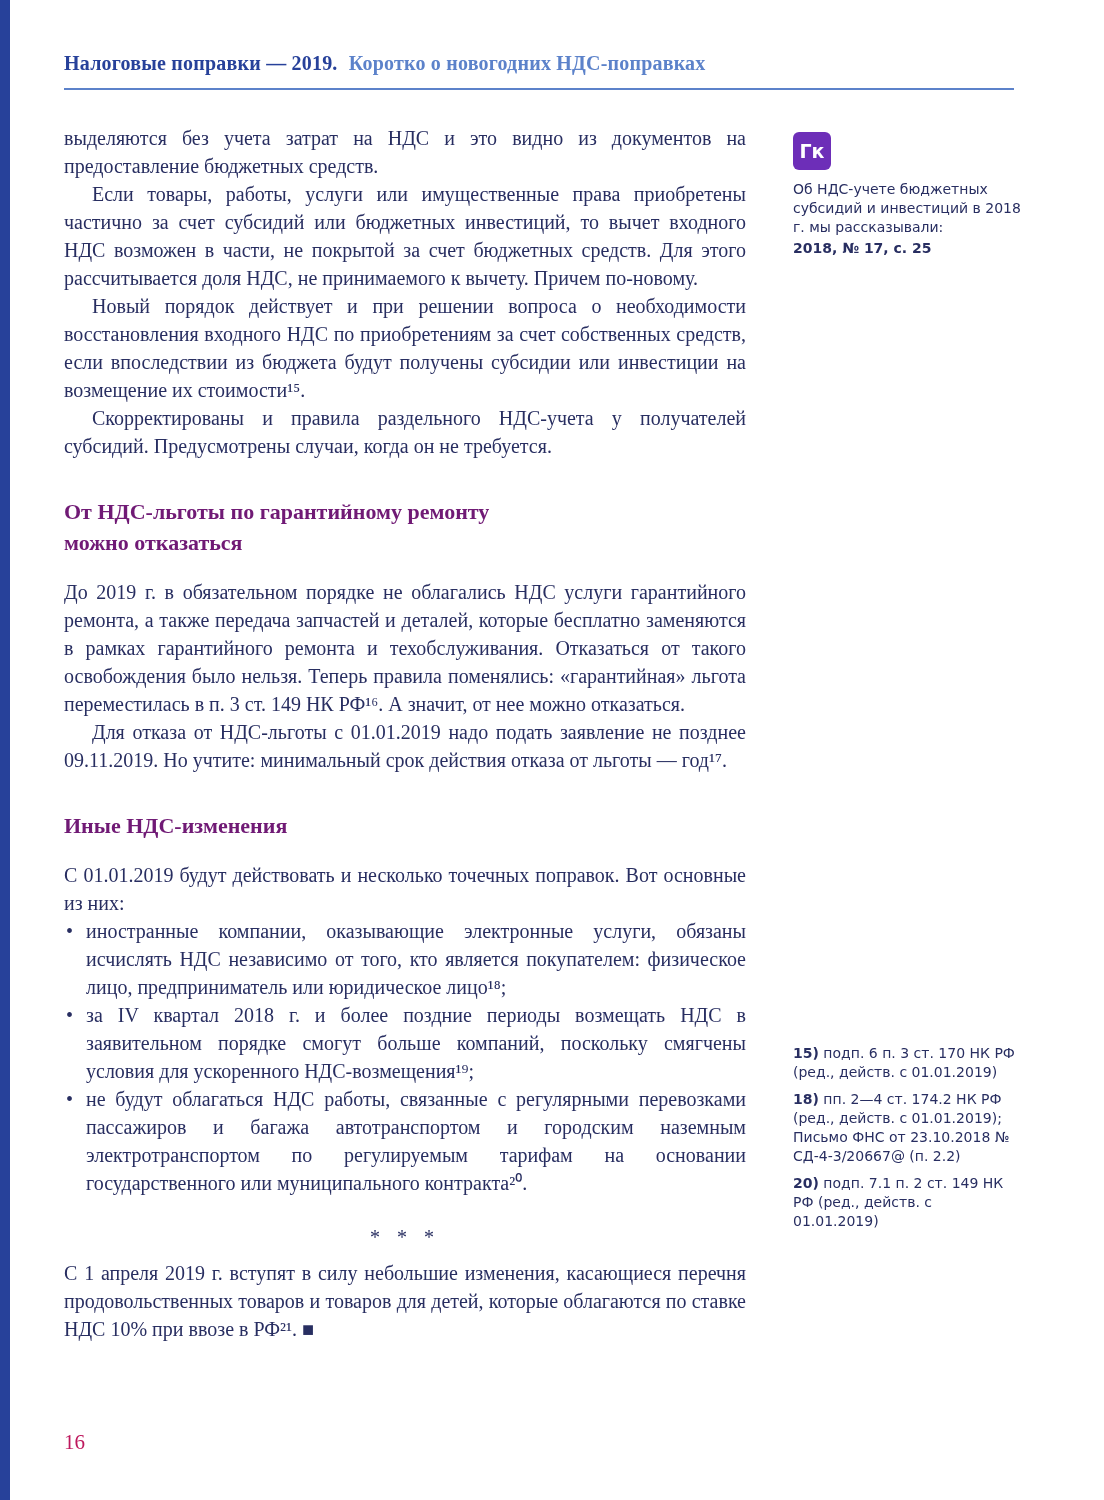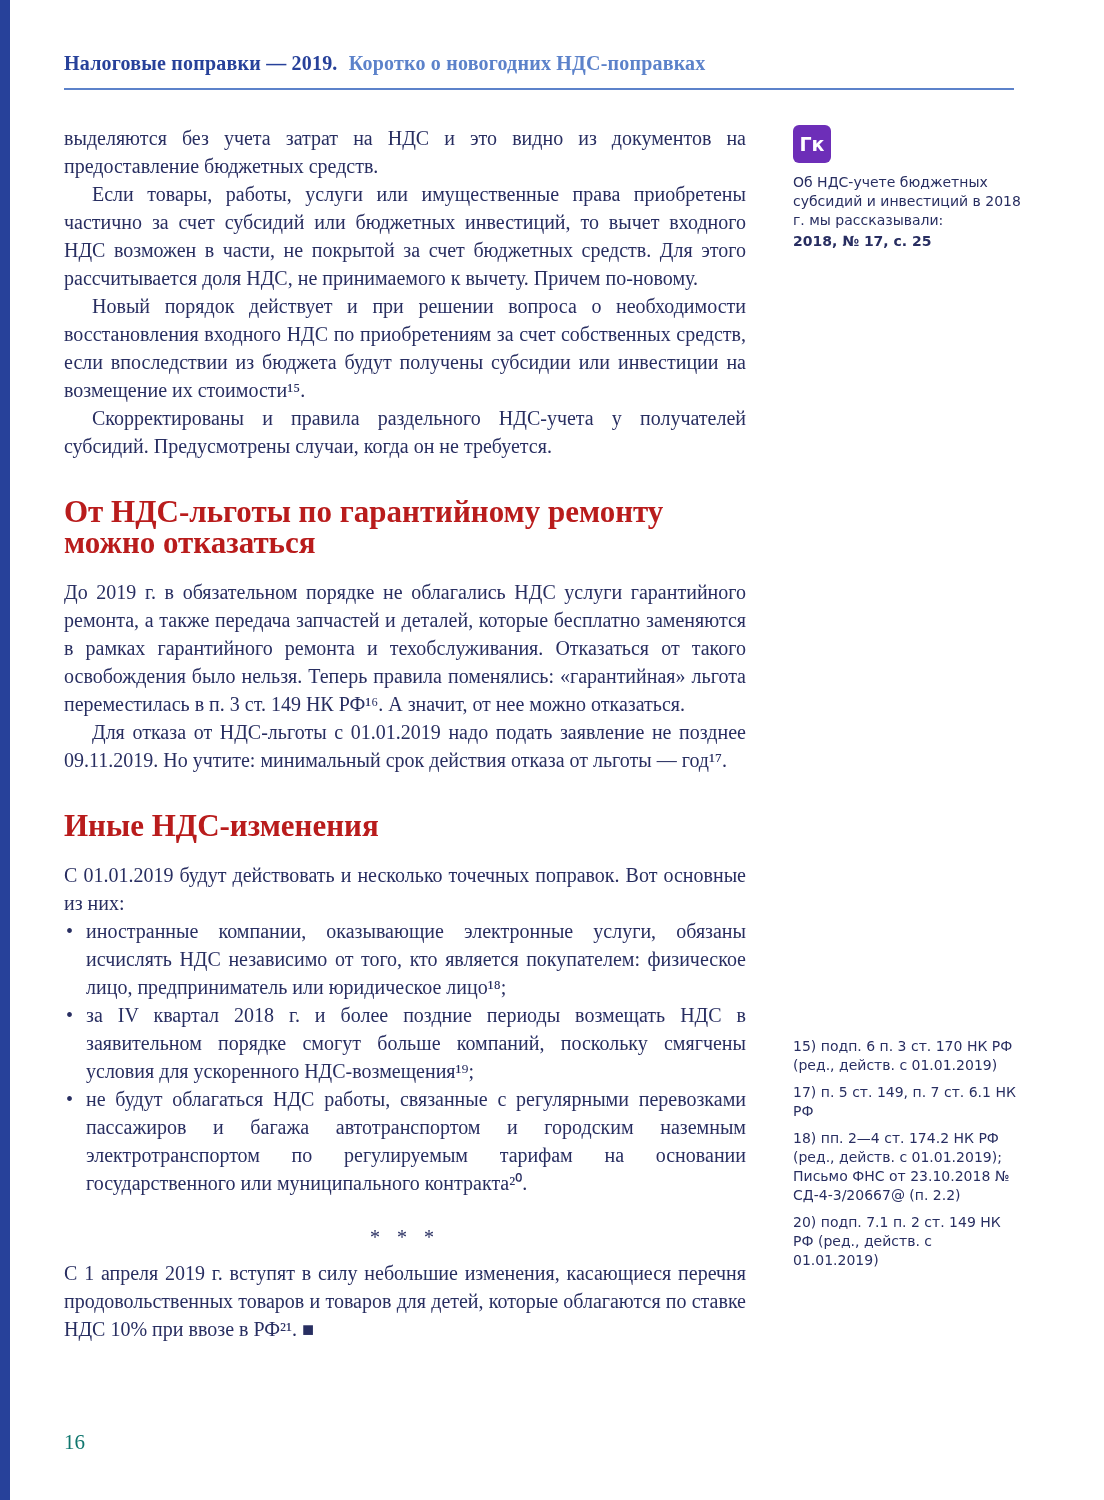--- a/index.html
+++ b/index.html
@@ -32,57 +32,57 @@
 
   main {
     position:absolute; left:64px; top:124px; width:682px;
     font-size:20px; line-height:28px; text-align:justify;
   }
   main p { margin:0; }
   main p.indent { text-indent:28px; }
 
   h2 {
     font-family:"Liberation Serif", serif;
-    font-size:31px; line-height:31px; font-weight:bold;
-    color:#b91c1c; text-align:left;
+    font-size:22px; line-height:31px; font-weight:bold;
+    color:#701a75; text-align:left;
     margin:36px 0 20px 0;
     white-space:pre-line;
   }
 
   ul.bullets { list-style:none; margin:0; padding:0; }
   ul.bullets li { position:relative; padding-left:22px; margin:0; }
   ul.bullets li::before { content:"•"; position:absolute; left:2px; top:0; }
 
   .separator {
     text-align:center; font-size:20px; letter-spacing:6px;
     margin:26px 0 8px 0;
   }
 
   aside {
-    position:absolute; left:793px; top:125px; width:228px; height:1320px;
+    position:absolute; left:793px; top:132px; width:228px; height:1320px;
     font-family:"DejaVu Sans", sans-serif;
     font-size:14px; line-height:19px; color:#282e61; text-align:left;
   }
   .gk-logo {
     width:38px; height:38px; border-radius:6px;
     background:#6d2eb8; color:#ffffff;
     display:flex; align-items:center; justify-content:center;
     font-family:"DejaVu Sans", sans-serif;
     font-weight:bold; font-size:19px;
     margin-bottom:10px;
   }
   .side-note .ref { display:block; font-weight:bold; margin-top:2px; }
 
   .footnotes { position:absolute; left:0; top:912px; width:228px; }
   .footnote { margin-bottom:8px; }
-  .footnote .fn-num { font-weight:normal;text-align:right; }
+  .footnote .fn-num { font-weight:bold;text-align:right; }
 
   .page-number {
     position:absolute; left:64px; top:1430px;
-    font-size:21px; color:#0f766e;
+    font-size:21px; color:#be185d;
   }
 </style>
 </head>
 <body>
 
 <div class="page">
 
   <div class="left-bar"></div>
 
   <header class="header">
@@ -117,21 +117,20 @@
 
   <aside>
     <div class="gk-logo">Гк</div>
     <div class="side-note">
       <span>Об НДС-учете бюджетных субсидий и инвестиций в 2018 г. мы рассказывали:</span>
       <span class="ref">2018, № 17, с. 25</span>
     </div>
 
     <div class="footnotes">
       <div class="footnote"><span class="fn-num">15)</span> <span>подп. 6 п. 3 ст. 170 НК РФ (ред., действ. с 01.01.2019)</span></div>
-      <div class="footnote"><span class="fn-num">17)</span> <span>п. 5 ст. 149, п. 7 ст. 6.1 НК РФ</span></div>
       <div class="footnote"><span class="fn-num">18)</span> <span>пп. 2—4 ст. 174.2 НК РФ (ред., действ. с 01.01.2019); Письмо ФНС от 23.10.2018 № СД-4-3/20667@ (п. 2.2)</span></div>
       <div class="footnote"><span class="fn-num">20)</span> <span>подп. 7.1 п. 2 ст. 149 НК РФ (ред., действ. с 01.01.2019)</span></div>
     </div>
   </aside>
 
   <div class="page-number">16</div>
 
 </div>
 
 </body></html>

